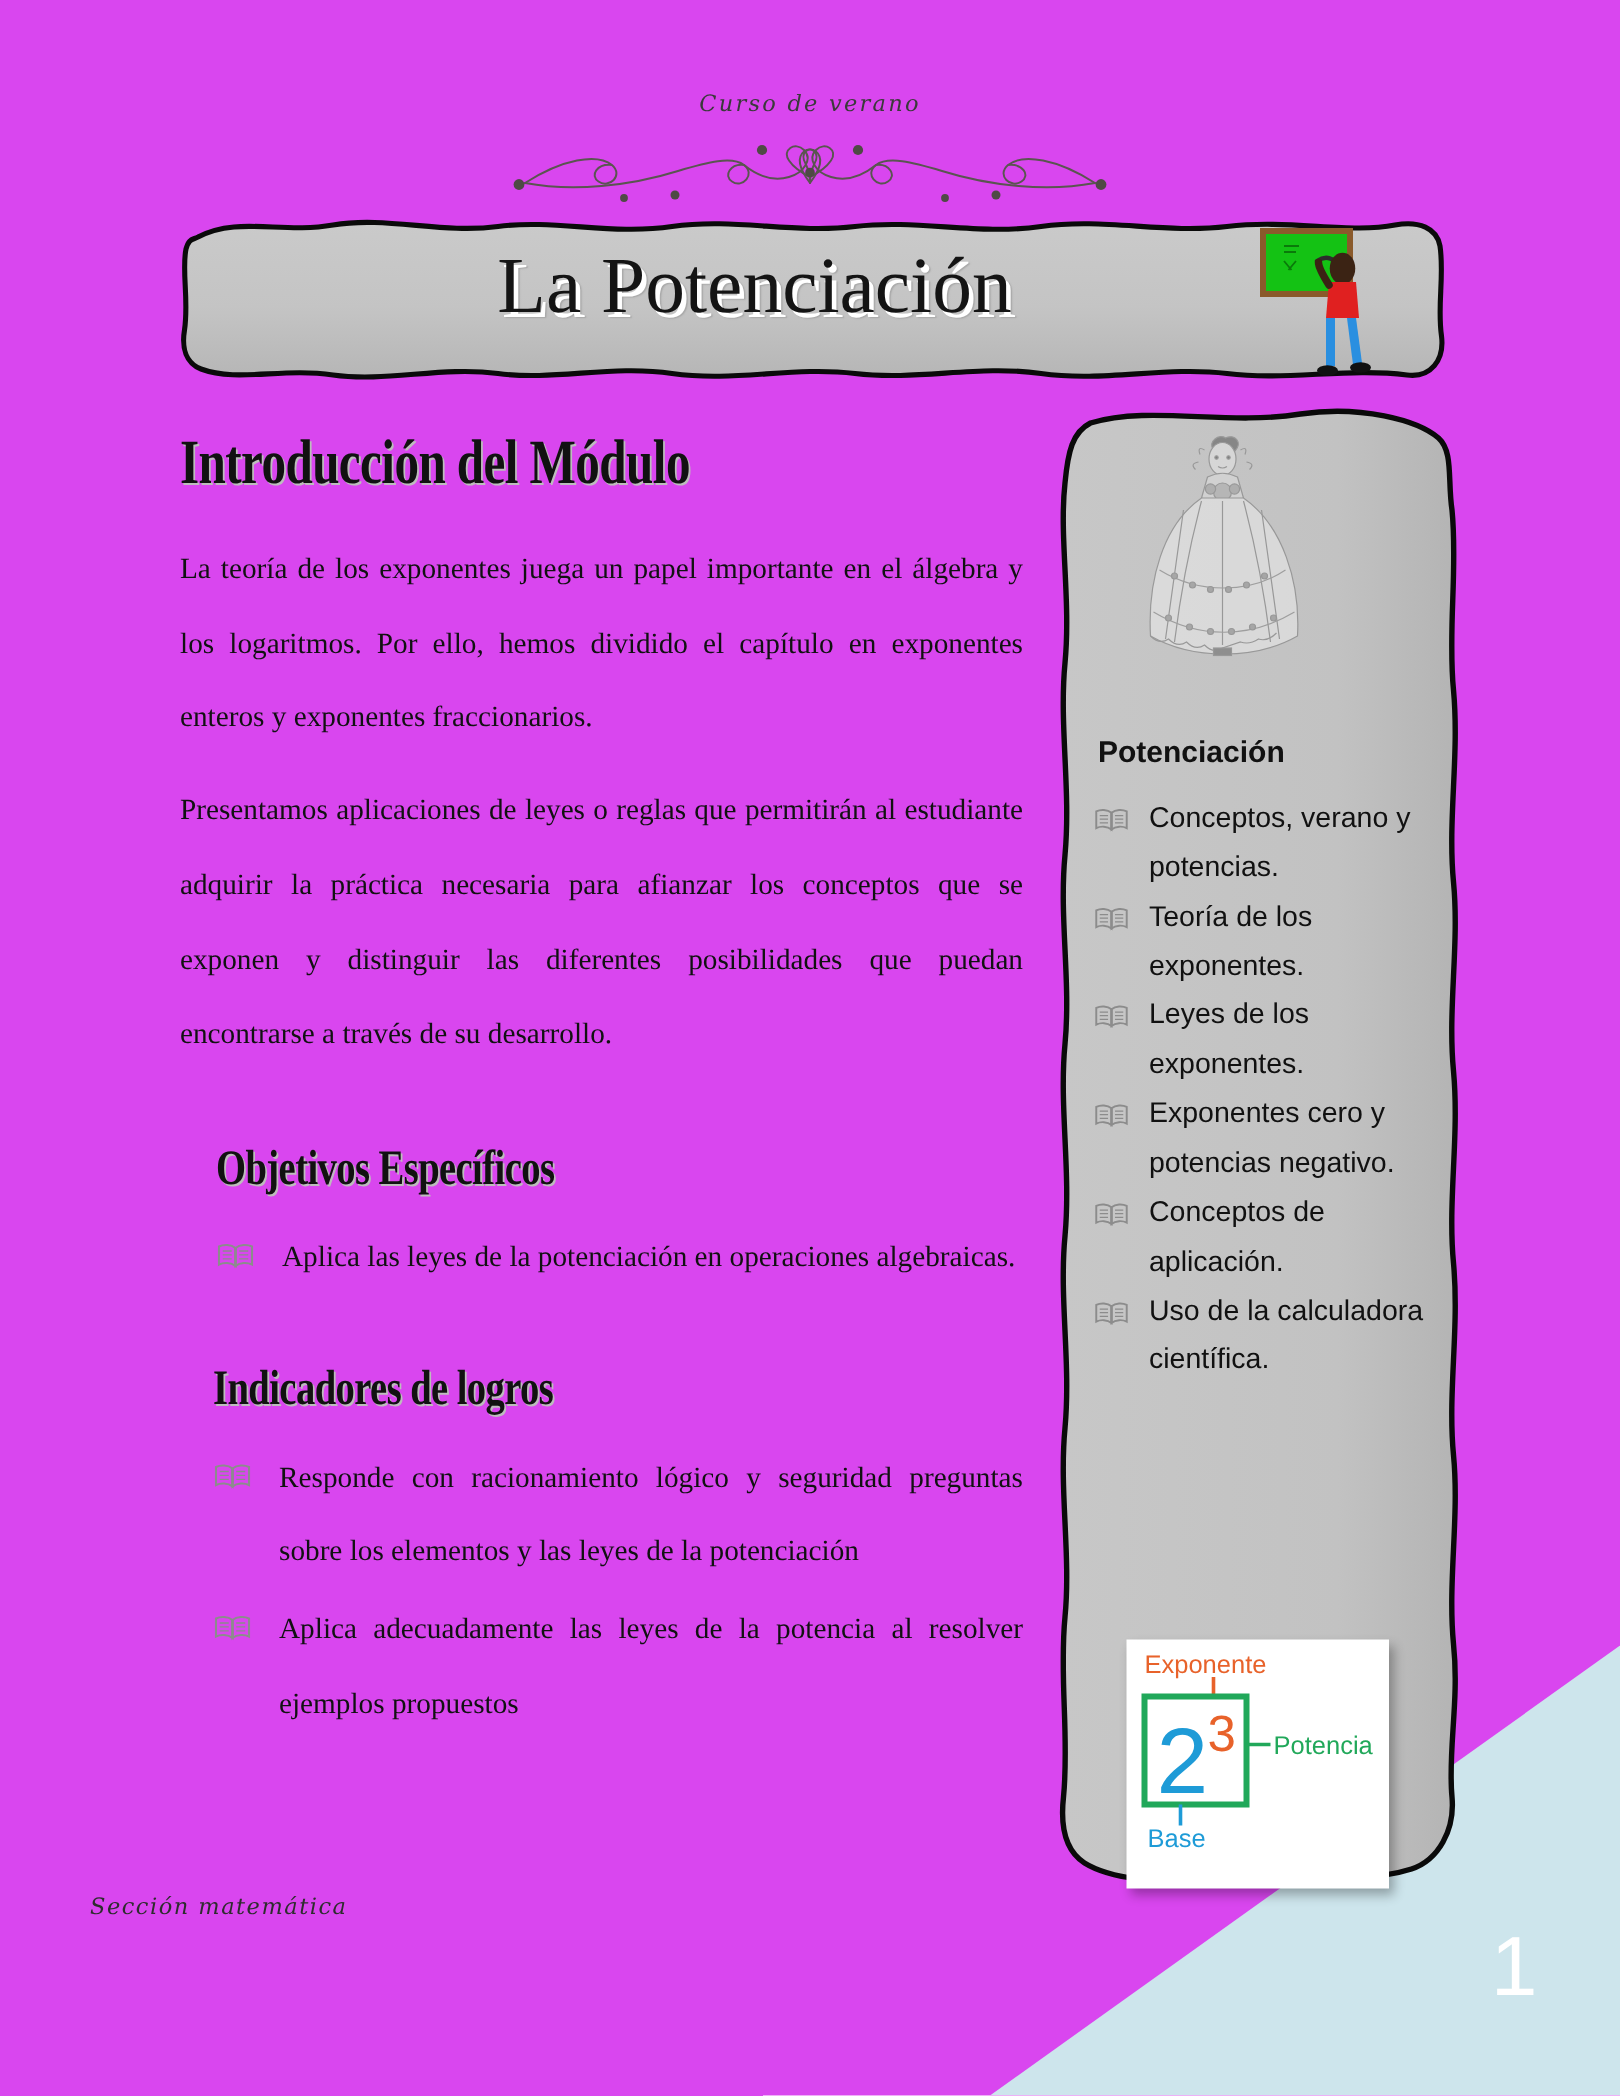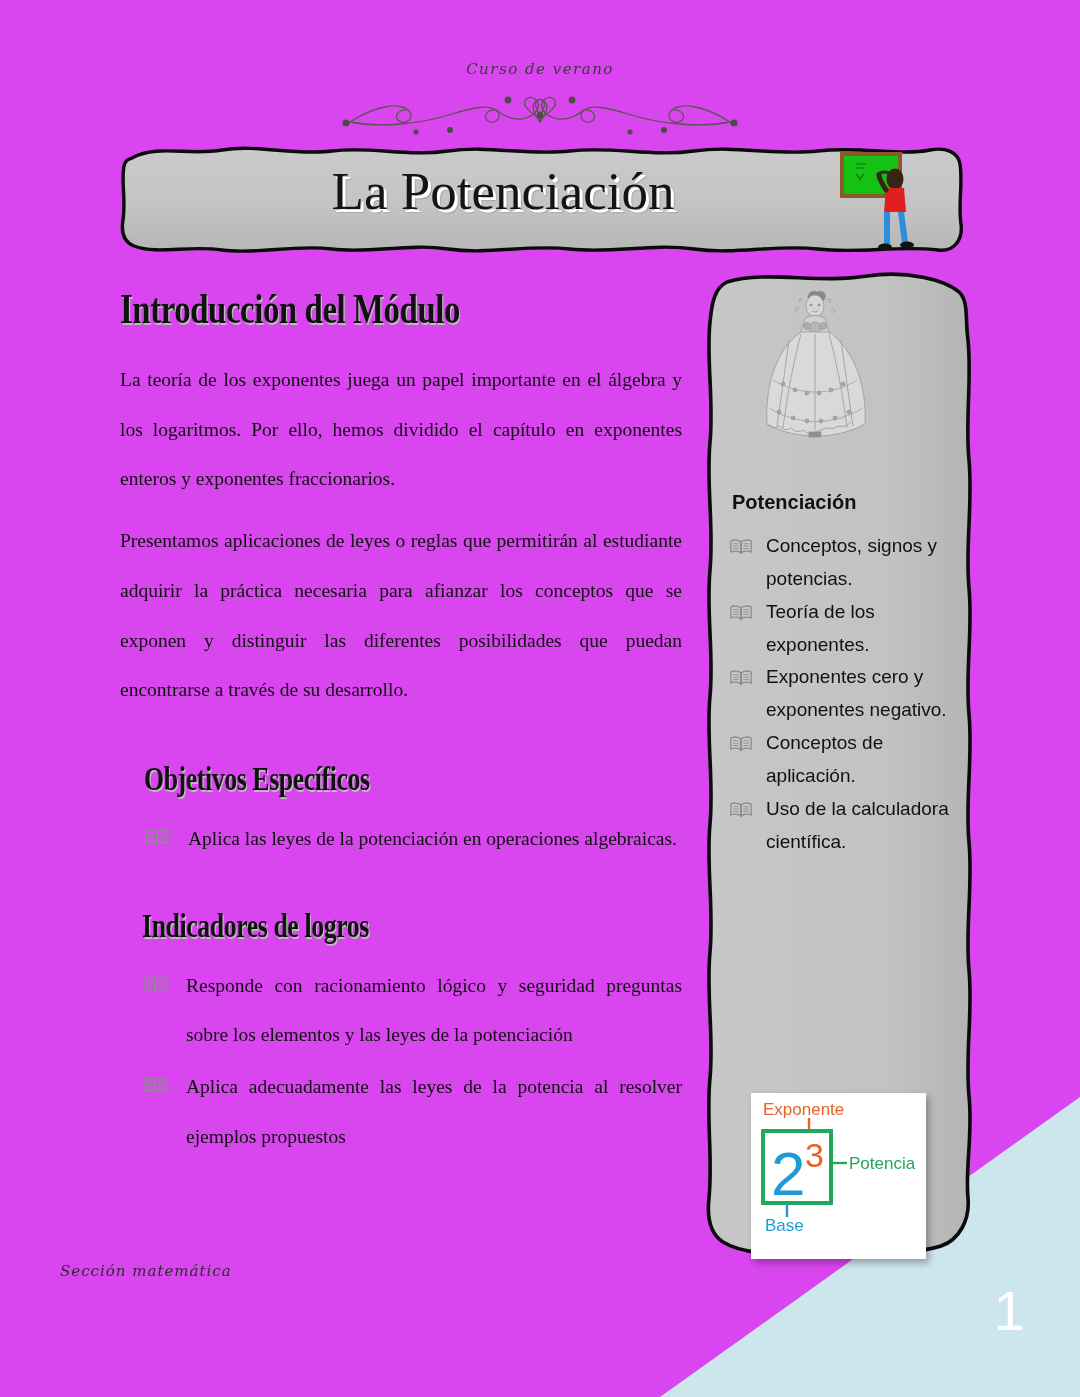--- a/index.html
+++ b/index.html
@@ -440,21 +440,21 @@
       <ul class="sidelist">
         <li>
           <svg class="bullet-book" viewBox="0 0 26 18">
             <g fill="none" stroke="#8c8c8c" stroke-width="1.4">
               <path d="M13 4 C10 1.5, 5 1.5, 2 3 L2 15 C5 13.5, 10 13.5, 13 16 Z"></path>
               <path d="M13 4 C16 1.5, 21 1.5, 24 3 L24 15 C21 13.5, 16 13.5, 13 16 Z"></path>
               <path d="M13 4 L13 16"></path>
               <path d="M4.5 6 h6 M4.5 8.6 h6 M4.5 11.2 h6 M15.5 6 h6 M15.5 8.6 h6 M15.5 11.2 h6" stroke-width="0.9"></path>
             </g>
           </svg>
-          <span>Conceptos, signos y potencias.</span>
+          <span>Conceptos, verano y potencias.</span>
         </li>
         <li>
           <svg class="bullet-book" viewBox="0 0 26 18">
             <g fill="none" stroke="#8c8c8c" stroke-width="1.4">
               <path d="M13 4 C10 1.5, 5 1.5, 2 3 L2 15 C5 13.5, 10 13.5, 13 16 Z"></path>
               <path d="M13 4 C16 1.5, 21 1.5, 24 3 L24 15 C21 13.5, 16 13.5, 13 16 Z"></path>
               <path d="M13 4 L13 16"></path>
               <path d="M4.5 6 h6 M4.5 8.6 h6 M4.5 11.2 h6 M15.5 6 h6 M15.5 8.6 h6 M15.5 11.2 h6" stroke-width="0.9"></path>
             </g>
           </svg>
@@ -462,21 +462,32 @@
         </li>
         <li>
           <svg class="bullet-book" viewBox="0 0 26 18">
             <g fill="none" stroke="#8c8c8c" stroke-width="1.4">
               <path d="M13 4 C10 1.5, 5 1.5, 2 3 L2 15 C5 13.5, 10 13.5, 13 16 Z"></path>
               <path d="M13 4 C16 1.5, 21 1.5, 24 3 L24 15 C21 13.5, 16 13.5, 13 16 Z"></path>
               <path d="M13 4 L13 16"></path>
               <path d="M4.5 6 h6 M4.5 8.6 h6 M4.5 11.2 h6 M15.5 6 h6 M15.5 8.6 h6 M15.5 11.2 h6" stroke-width="0.9"></path>
             </g>
           </svg>
-          <span>Exponentes cero y exponentes negativo.</span>
+          <span>Leyes de los exponentes.</span>
+        </li>
+        <li>
+          <svg class="bullet-book" viewBox="0 0 26 18">
+            <g fill="none" stroke="#8c8c8c" stroke-width="1.4">
+              <path d="M13 4 C10 1.5, 5 1.5, 2 3 L2 15 C5 13.5, 10 13.5, 13 16 Z"></path>
+              <path d="M13 4 C16 1.5, 21 1.5, 24 3 L24 15 C21 13.5, 16 13.5, 13 16 Z"></path>
+              <path d="M13 4 L13 16"></path>
+              <path d="M4.5 6 h6 M4.5 8.6 h6 M4.5 11.2 h6 M15.5 6 h6 M15.5 8.6 h6 M15.5 11.2 h6" stroke-width="0.9"></path>
+            </g>
+          </svg>
+          <span>Exponentes cero y potencias negativo.</span>
         </li>
         <li>
           <svg class="bullet-book" viewBox="0 0 26 18">
             <g fill="none" stroke="#8c8c8c" stroke-width="1.4">
               <path d="M13 4 C10 1.5, 5 1.5, 2 3 L2 15 C5 13.5, 10 13.5, 13 16 Z"></path>
               <path d="M13 4 C16 1.5, 21 1.5, 24 3 L24 15 C21 13.5, 16 13.5, 13 16 Z"></path>
               <path d="M13 4 L13 16"></path>
               <path d="M4.5 6 h6 M4.5 8.6 h6 M4.5 11.2 h6 M15.5 6 h6 M15.5 8.6 h6 M15.5 11.2 h6" stroke-width="0.9"></path>
             </g>
           </svg>

